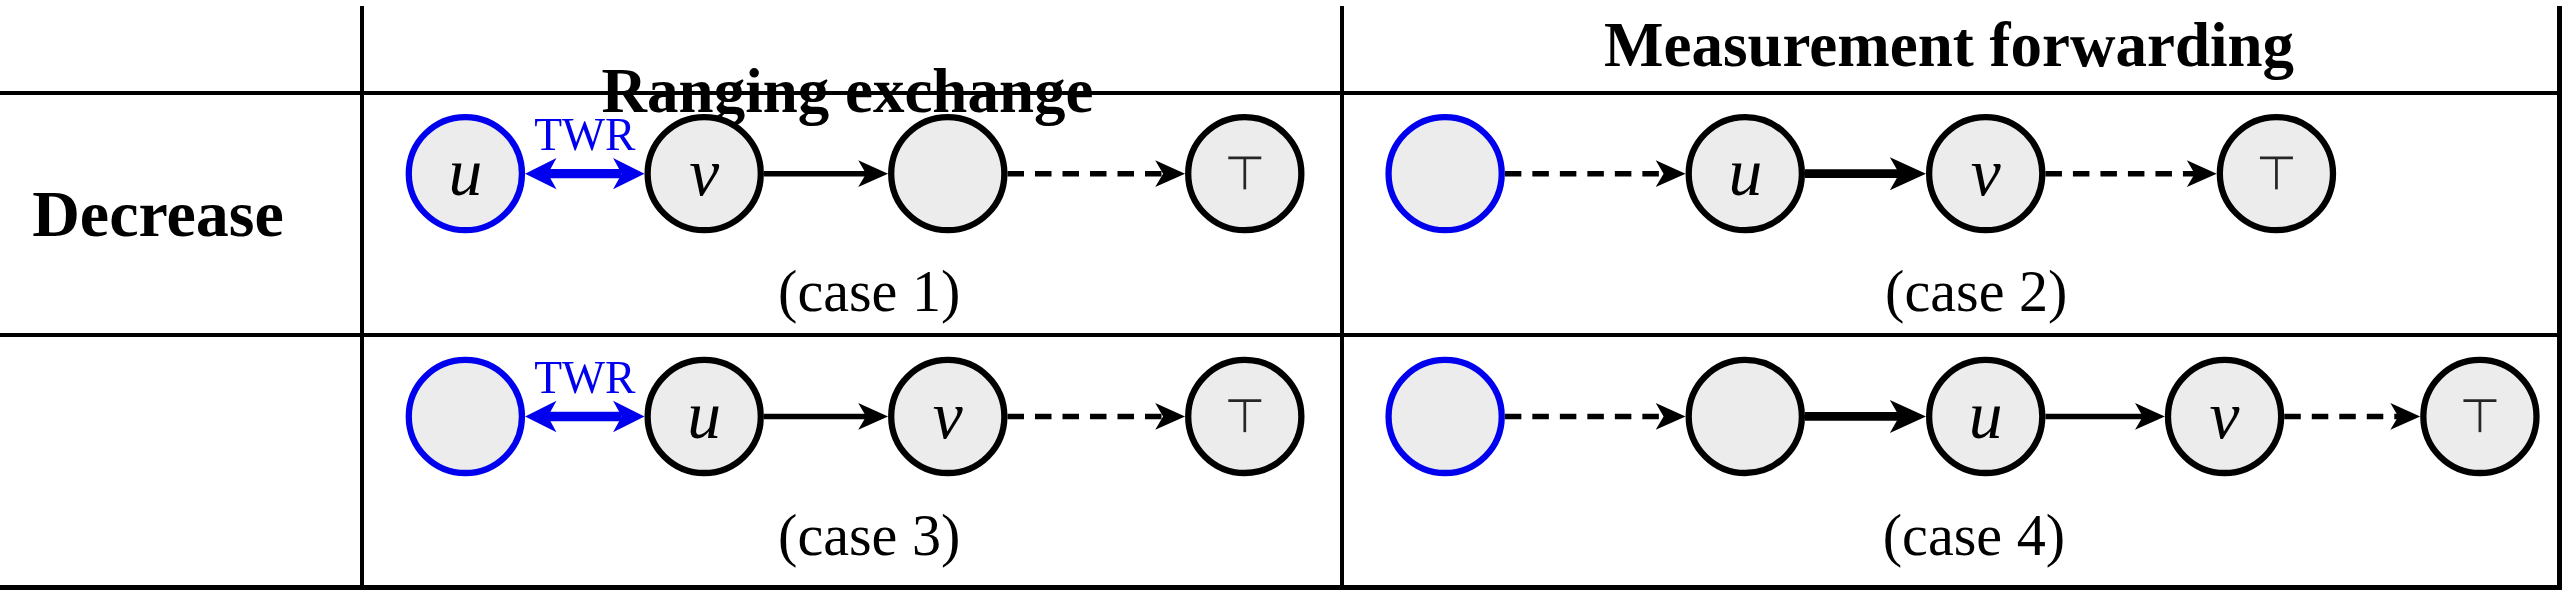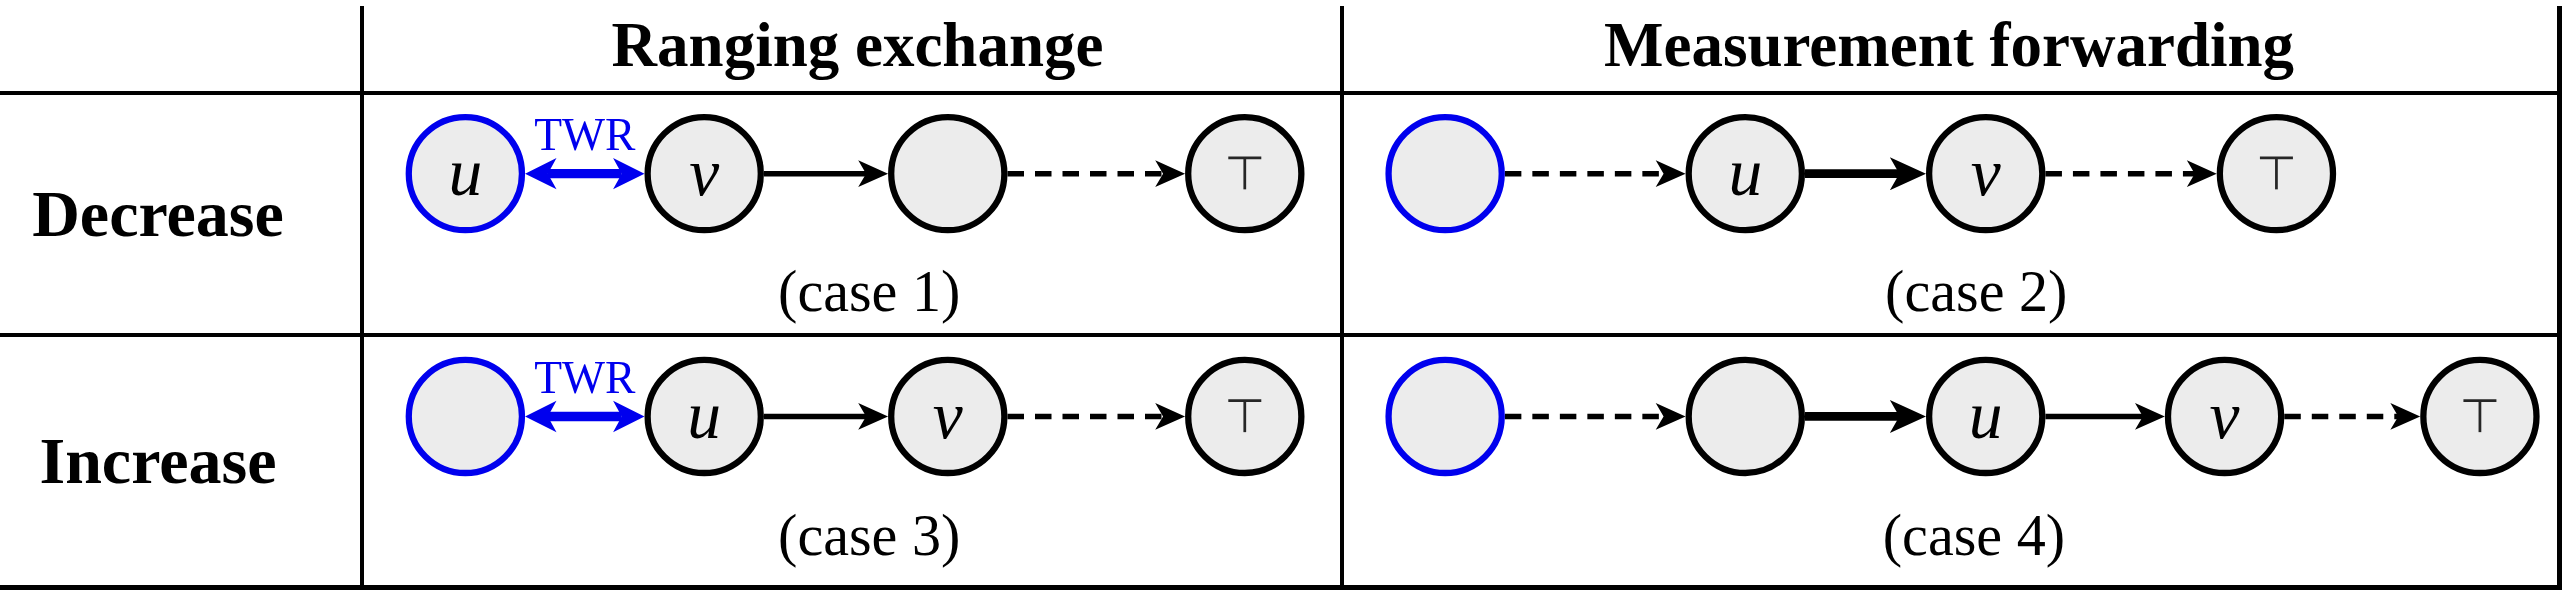--- a/index.html
+++ b/index.html
@@ -29,32 +29,29 @@
 
 <div id="figure">
 
   <div class="line" style="left:0;top:91px;width:2562px;height:3.9px;"></div>
   <div class="line" style="left:0;top:333px;width:2562px;height:3.9px;"></div>
   <div class="line" style="left:0;top:585px;width:2562px;height:4.7px;"></div>
   <div class="line" style="left:360px;top:6.3px;width:3.9px;height:583px;"></div>
   <div class="line" style="left:1340px;top:6.3px;width:3.9px;height:583px;"></div>
   <div class="line" style="left:2557px;top:6.3px;width:4.7px;height:583px;"></div>
 
-  <div class="hdr" style="left:369px;width:977px;">
+  <div class="hdr" style="left:359px;width:977px;margin-top:46px;">
     <span>Ranging exchange</span>
   </div>
   <div class="hdr" style="left:1341px;width:1216px;text-align:right;">
     <span>Measurement forwarding</span>
   </div>
 
   <div class="rowlbl" style="top:95px;height:238px;">
     <span>Decrease</span>
-  </div>
-  <div class="rowlbl" style="top:337px;height:248px;">
-    <span>Increase</span>
   </div>
 
   <svg id="diagram-canvas" width="2576" height="594" viewBox="0 0 3276 756">
       <g>
         <line x1="696" y1="221" x2="790" y2="221" stroke="#0000ee" stroke-width="12"></line>
         <path d="M 667 221 L 707 201 L 696 221 L 707 241 Z" fill="#0000ee"></path>
         <path d="M 819 221 L 779 201 L 790 221 L 779 241 Z" fill="#0000ee"></path>
         <text x="743" y="191" fill="#0000ee" font-size="58" text-anchor="middle" class="svgtext">TWR</text>
         <line x1="971" y1="221" x2="1103" y2="221" stroke="#000000" stroke-width="7"></line>
         <path d="M 1129 221 L 1091 204 L 1101 221 L 1091 238 Z" fill="#000000"></path>

